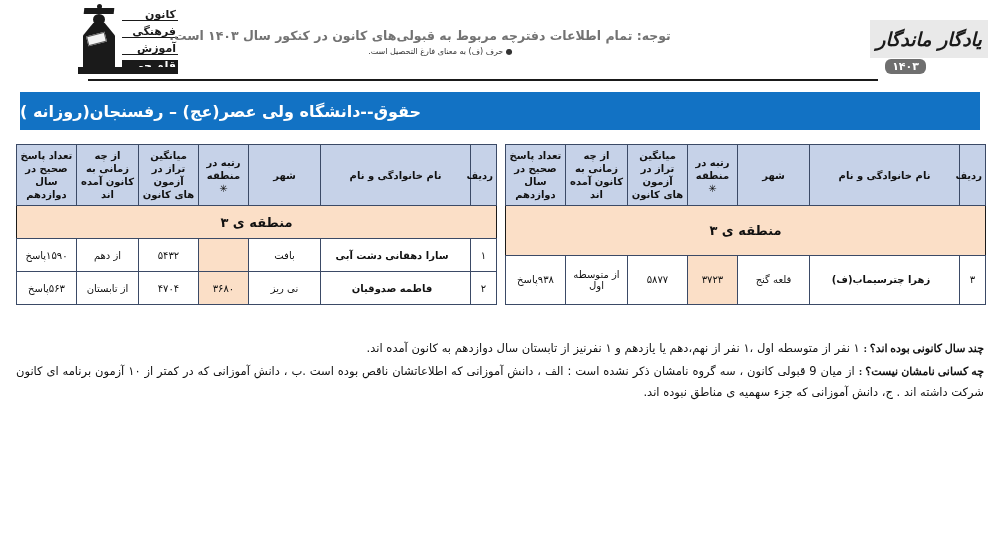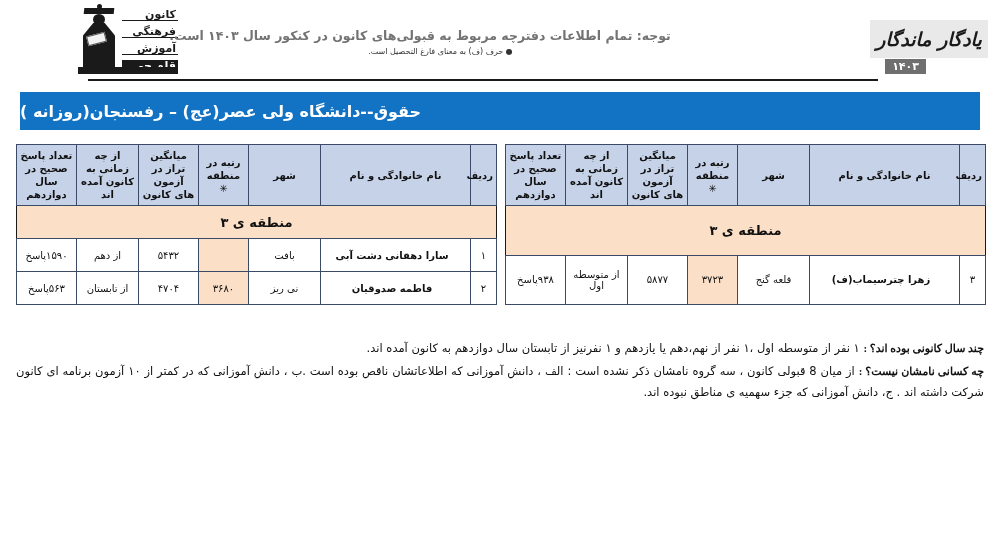--- a/index.html
+++ b/index.html
@@ -182,21 +182,21 @@
   }
   .yadegar-logo .year-badge {
     position: absolute;
     top: 39px;
     right: 62px;
     background: #6f6f6f;
     color: #ffffff;
     font-size: 11px;
     font-weight: bold;
     padding: 1px 7px;
-    border-radius: 0;
+    border-radius: 6px;
     letter-spacing: 1px;
   }
 
   
   .title-bar {
     position: absolute;
     top: 92px;
     left: 20px;
     width: 960px;
     height: 38px;
@@ -430,17 +430,17 @@
 <div class="notes">
 
   <div class="note-line">
     <span class="note-q">چند سال کانونی بوده اند؟ :</span>
     <span>۱ نفر از متوسطه اول ،۱ نفر از نهم،دهم یا یازدهم و ۱ نفرنیز از تابستان سال دوازدهم به کانون آمده اند.</span>
   </div>
 
 
   <div class="note-line">
     <span class="note-q">چه کسانی نامشان نیست؟ :</span>
-    <span>از میان 8 قبولی کانون ، سه گروه نامشان ذکر نشده است : الف ، دانش آموزانی که اطلاعاتشان ناقص بوده است .ب ، دانش آموزانی که در کمتر از ۱۰ آزمون برنامه ای کانون شرکت داشته اند . ج، دانش آموزانی که جزء سهمیه ی مناطق نبوده اند.</span>
+    <span>از میان 9 قبولی کانون ، سه گروه نامشان ذکر نشده است : الف ، دانش آموزانی که اطلاعاتشان ناقص بوده است .ب ، دانش آموزانی که در کمتر از ۱۰ آزمون برنامه ای کانون شرکت داشته اند . ج، دانش آموزانی که جزء سهمیه ی مناطق نبوده اند.</span>
   </div>
 
 
 </div>
 
 </body></html>

